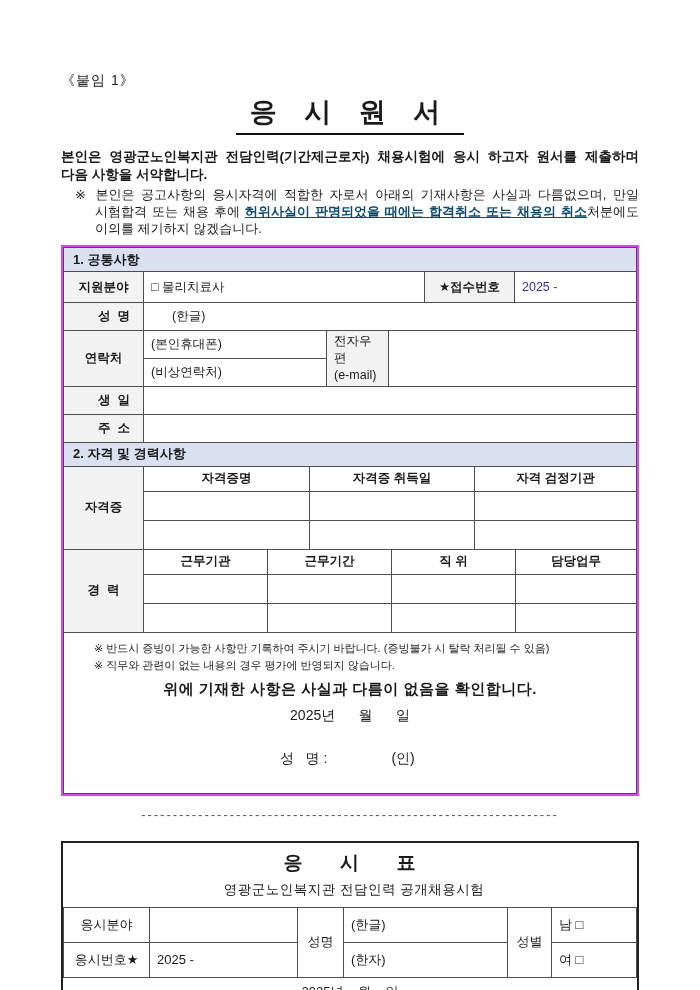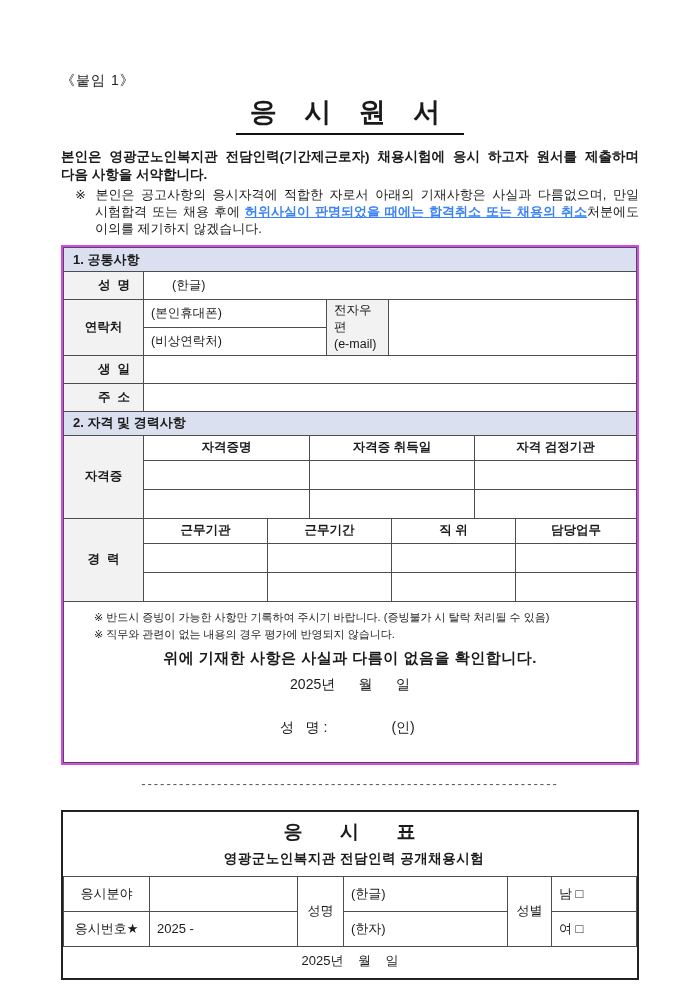--- a/index.html
+++ b/index.html
@@ -25,21 +25,21 @@
   .intro {
     margin-top:13px;
     font-size:13.5px; font-weight:bold; line-height:1.32;
     text-align:justify; word-break:keep-all;
   }
   .note {
     margin-top:2px; font-size:13px; line-height:1.32;
     text-align:justify; word-break:keep-all;
     padding-left:34px; text-indent:-20px;
   }
-  .hl { color:#3b82f6; font-weight:bold; text-decoration:underline; }
+  .hl { color:#0c4a6e; font-weight:bold; text-decoration:underline; }
 
   .tbl-outer { border:2px solid #d946ef; margin-top:8px; }
   table { border-collapse:collapse; width:100%; table-layout:fixed; }
   table + table { margin-top:-1px; }
   td {
     border:1px solid #4d4d4d;
     font-size:12.5px; padding:2px 7px; vertical-align:middle;
     overflow:hidden;
   }
   .sec td {
@@ -63,21 +63,21 @@
   .dateline { text-align:center; font-size:14px; margin-top:8px; white-space:pre; }
   .sigline { text-align:center; font-size:14px; margin-top:9px; padding-right:52px; white-space:pre; }
   .sig-name { margin-right:64px; }
 
   .sep { text-align:center; margin-top:11px; color:#555;
          font-size:13px; letter-spacing:2px; white-space:nowrap; overflow:hidden; }
 
   .card { border:2px solid #222; margin-top:19px; }
   .card-head { text-align:center; padding:7px 0 8px 8px; }
   .card-title { font-size:19px; font-weight:bold; letter-spacing:9px; white-space:pre; }
-  .card-sub { font-size:13.5px; font-weight:bold; margin-top:5px; letter-spacing:0.5px; }
+  .card-sub { font-size:13.5px; font-weight:normal; margin-top:5px; letter-spacing:0.5px; }
   .card td { font-size:13px; }
   .crow td { height:35px; }
   .card-foot { text-align:center; padding:5px 0 8px 0; }
   .card-date { font-size:13px; white-space:pre; }
 </style>
 </head>
 <body>
 
 <div class="page">
 
@@ -94,20 +94,36 @@
   <div class="tbl-outer">
 
     <table>
       <tbody>
           <tr class="sec">
             <td>1. 공통사항</td>
           </tr>
     </tbody>
       </table>
 
+    <table>
+      <colgroup>
+          <col style="width:80px">
+          <col style="width:281px">
+          <col style="width:90px">
+          <col>
+        </colgroup>
+      <tbody>
+          <tr class="h30">
+        <td class="lbl">지원분야</td>
+        <td>□ 물리치료사</td>
+        <td class="lbl">★접수번호</td>
+        <td class="navy">2025 -</td>
+      </tr>
+    </tbody>
+      </table>
 
     <table>
       <colgroup>
           <col style="width:80px">
           <col>
         </colgroup>
       <tbody>
           <tr class="h28">
         <td class="lbl">성  명</td>
         <td>(한글)</td>

